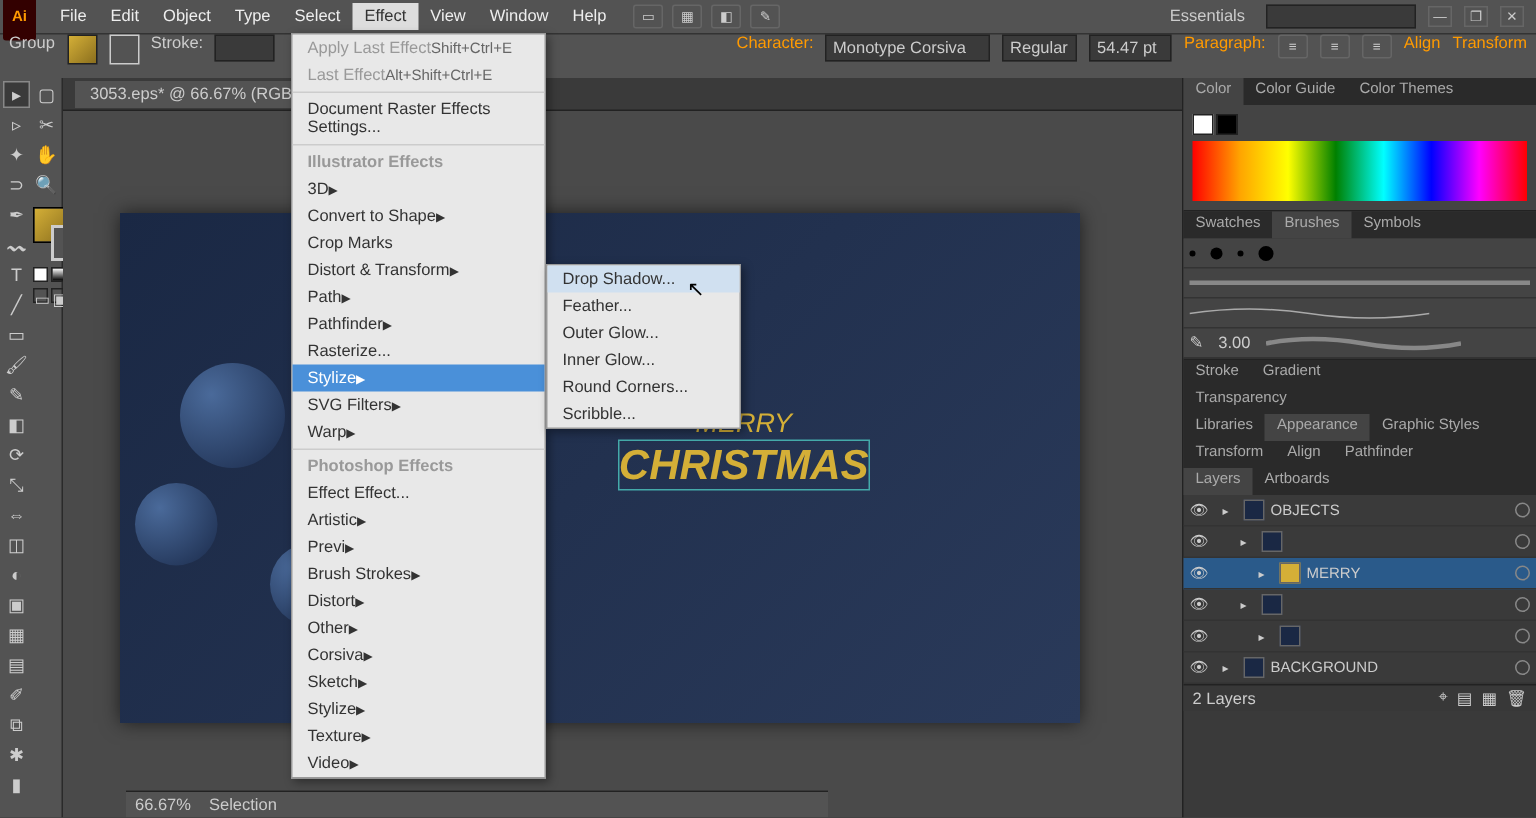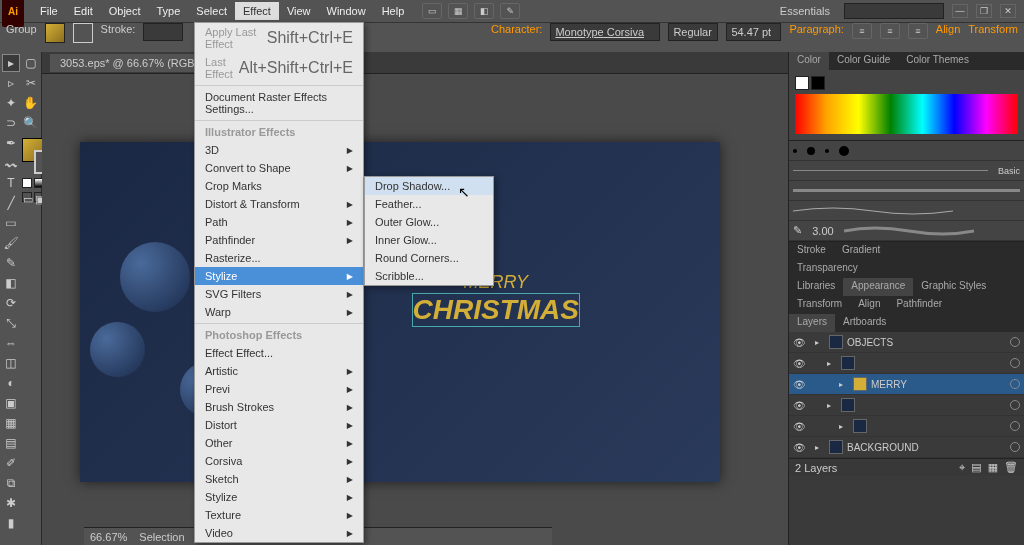--- a/index.html
+++ b/index.html
@@ -31,27 +31,27 @@
 .doc-tab{padding:3px 10px;color:#ccc;background:#535353}
 .canvas{position:absolute;left:38px;top:90px;width:640px;height:340px;background:linear-gradient(135deg,#1a2844,#2a3a5a);box-shadow:0 0 12px rgba(0,0,0,.6)}
 .text-sel{position:absolute;right:140px;top:130px;text-align:center;font-family:'Times New Roman',serif;font-style:italic}
 .text-merry{color:#d4af37;font-size:18px}
 .text-xmas{color:#d4af37;font-size:28px;font-weight:bold;border:1px solid #4aa;position:relative}
 .bauble{position:absolute;border-radius:50%;background:radial-gradient(circle at 30% 30%,#4a6a9a,#1a2a4a)}
 .b1{width:70px;height:70px;left:40px;top:100px}
 .b2{width:55px;height:55px;left:10px;top:180px}
 .b3{width:55px;height:55px;left:100px;top:220px}
 .dropdown{position:absolute;left:194px;top:22px;width:170px;background:#e8e8e8;border:1px solid #999;box-shadow:2px 2px 6px rgba(0,0,0,.4);color:#333;z-index:100}
-.dd-item{padding:3px 10px;display:flex;justify-content:space-between;align-items:center;cursor:pointer}
+.dd-item{padding:3px 10px;display:flex;align-items:center;cursor:pointer}
 .dd-item.disabled{color:#999}
 .dd-item.hl{background:#4a90d9;color:#fff}
 .dd-sep{height:1px;background:#ccc;margin:2px 0}
 .dd-header{padding:3px 10px;color:#999;font-weight:bold}
 .dd-arrow{font-size:8px}
-.dd-sc{color:#666;font-size:16px}
+.dd-sc{color:#666;font-size:10px}
 .submenu{position:absolute;left:192px;top:194px;width:130px;background:#e8e8e8;border:1px solid #999;box-shadow:2px 2px 6px rgba(0,0,0,.4);color:#333;z-index:101}
 .sub-item{padding:3px 10px;cursor:pointer}
 .sub-item.hl{background:#d0e0f0}
 .cursor{position:absolute;left:258px;top:208px;z-index:102;font-size:14px;color:#000}
 .right-panels{width:236px;background:#3a3a3a;display:flex;flex-direction:column;border-left:1px solid #222}
 .panel-tabs{display:flex;background:#2a2a2a;height:18px}
 .panel-tab{padding:2px 8px;color:#aaa;font-size:10px;cursor:pointer}
 .panel-tab.active{background:#444}
 .panel-body{background:#444;padding:6px;border-bottom:1px solid #222}
 .spectrum{height:40px;background:linear-gradient(90deg,red,orange,yellow,green,cyan,blue,magenta,red)}
@@ -96,21 +96,21 @@
 </div>
 
 <div class="control-bar">
   <span class="ctrl-label">Group</span>
   <div class="ctrl-swatch" style="background:linear-gradient(135deg,#d4af37,#8b6f1e)"></div>
   <div class="ctrl-swatch" style="background:#535353;border:1px solid #ccc"></div>
   <span class="ctrl-label">Stroke:</span>
   <input class="ctrl-input" style="width: 40px;">
   <span style="flex:1"></span>
   <span class="ctrl-label" style="color:#ff9a00">Character:</span>
-  <input class="ctrl-input" style="width: 110px; text-decoration: underline;" value="Monotype Corsiva">
+  <input class="ctrl-input" style="width: 110px;" value="Monotype Corsiva">
   <input class="ctrl-input" style="width: 50px;" value="Regular">
   <input class="ctrl-input" style="width: 55px;" value="54.47 pt">
   <span class="ctrl-label" style="color:#ff9a00">Paragraph:</span>
   <div class="menu-icon">≡</div>
   <div class="menu-icon">≡</div>
   <div class="menu-icon">≡</div>
   <span class="ctrl-label" style="color:#ff9a00">Align</span>
   <span class="ctrl-label" style="color:#ff9a00">Transform</span>
 </div>
 
@@ -186,30 +186,31 @@
       <div class="panel-tab">Color Themes</div>
     </div>
     <div class="panel-body">
       <div style="display:flex;gap:2px;margin-bottom:4px">
         <span class="mini-sw" style="background:#fff;width:14px;height:14px"></span>
         <span class="mini-sw" style="background:#000;width:14px;height:14px"></span>
       </div>
       <div class="spectrum"></div>
     </div>
 
+    <div class="panel-tabs">
+      <div class="panel-tab">Swatches</div>
+      <div class="panel-tab active">Brushes</div>
+      <div class="panel-tab">Symbols</div>
+    </div>
     <div class="panel-body" style="padding:0">
       <div class="brush-row">
           <span class="brush-dot" style="width:4px;height:4px"></span>
           <span class="brush-dot"></span>
           <span class="brush-dot" style="width:4px;height:4px"></span>
           <span class="brush-dot" style="width:10px;height:10px"></span>
-        </div>
-      <div class="brush-row">
-          <div style="flex:1;height:1px;background:#888"></div>
-          <span style="font-size:9px">Basic</span>
         </div>
       <div class="brush-row">
           <div style="flex:1;height:3px;background:#888"></div>
         </div>
       <div class="brush-row">
           <svg width="160" height="12">
             <path d="M0 6 Q40 0 80 6 T160 6" stroke="#aaa" fill="none"></path>
           </svg>
         </div>
       <div class="brush-row">

